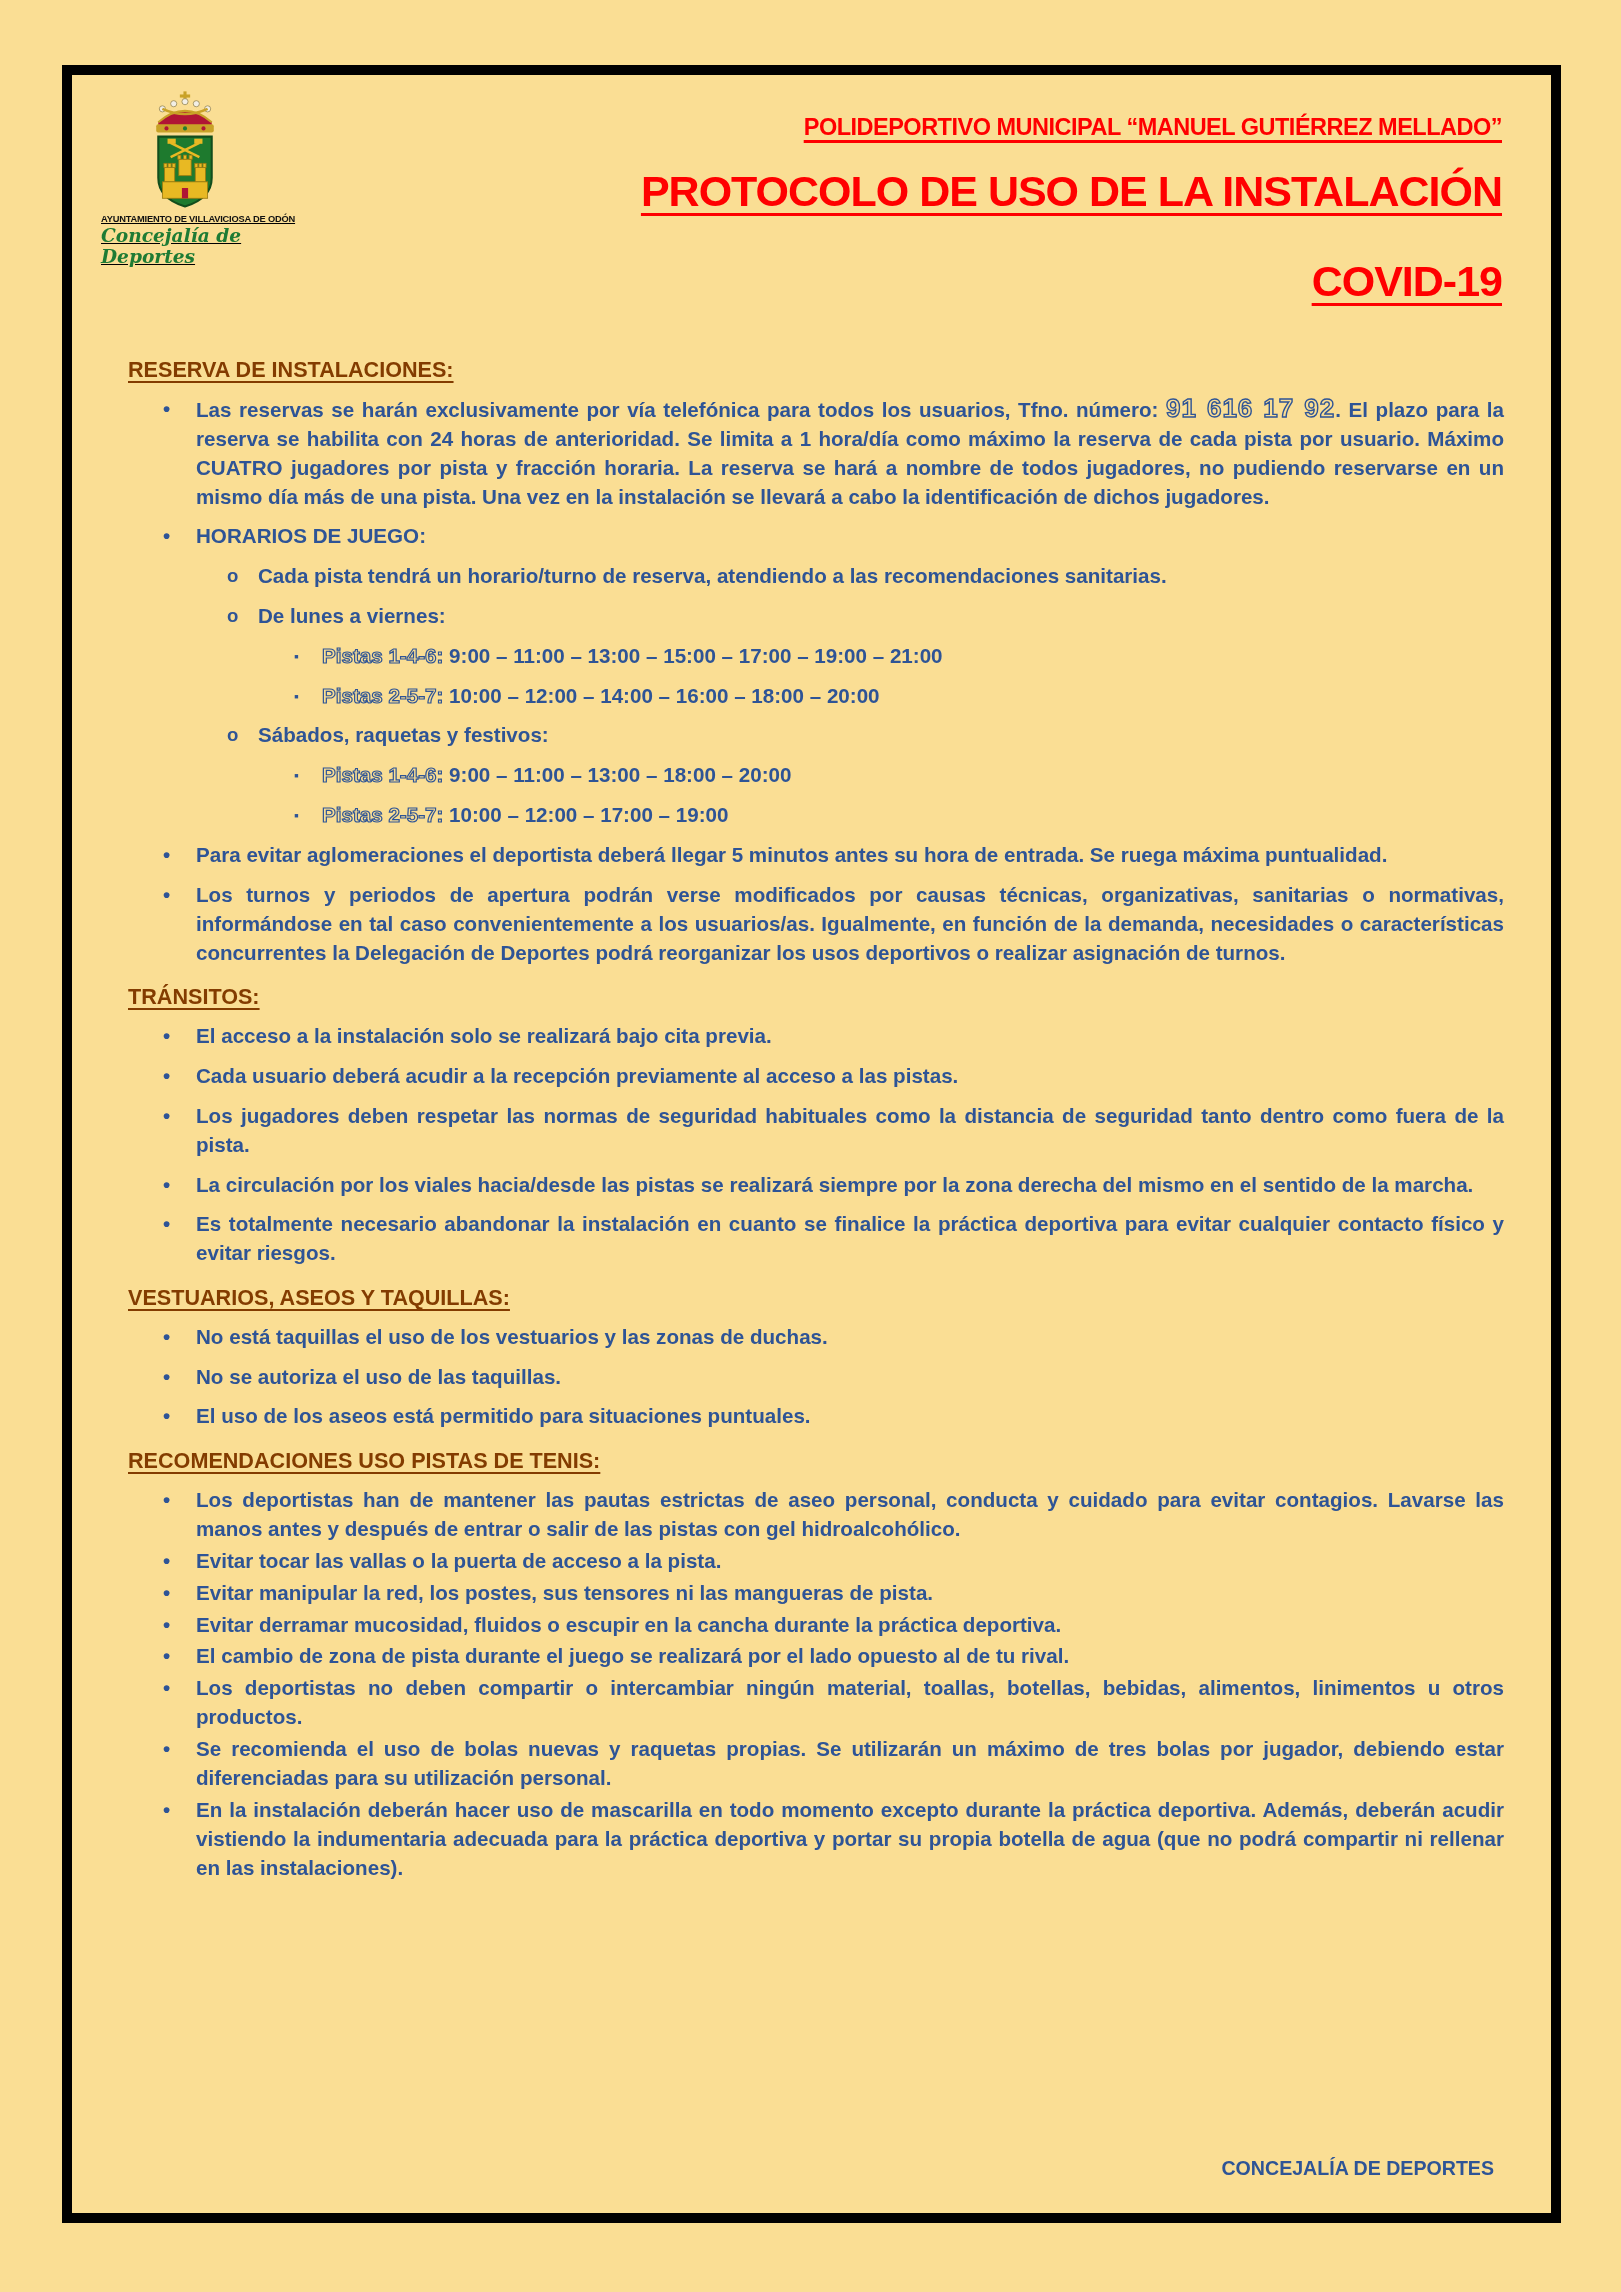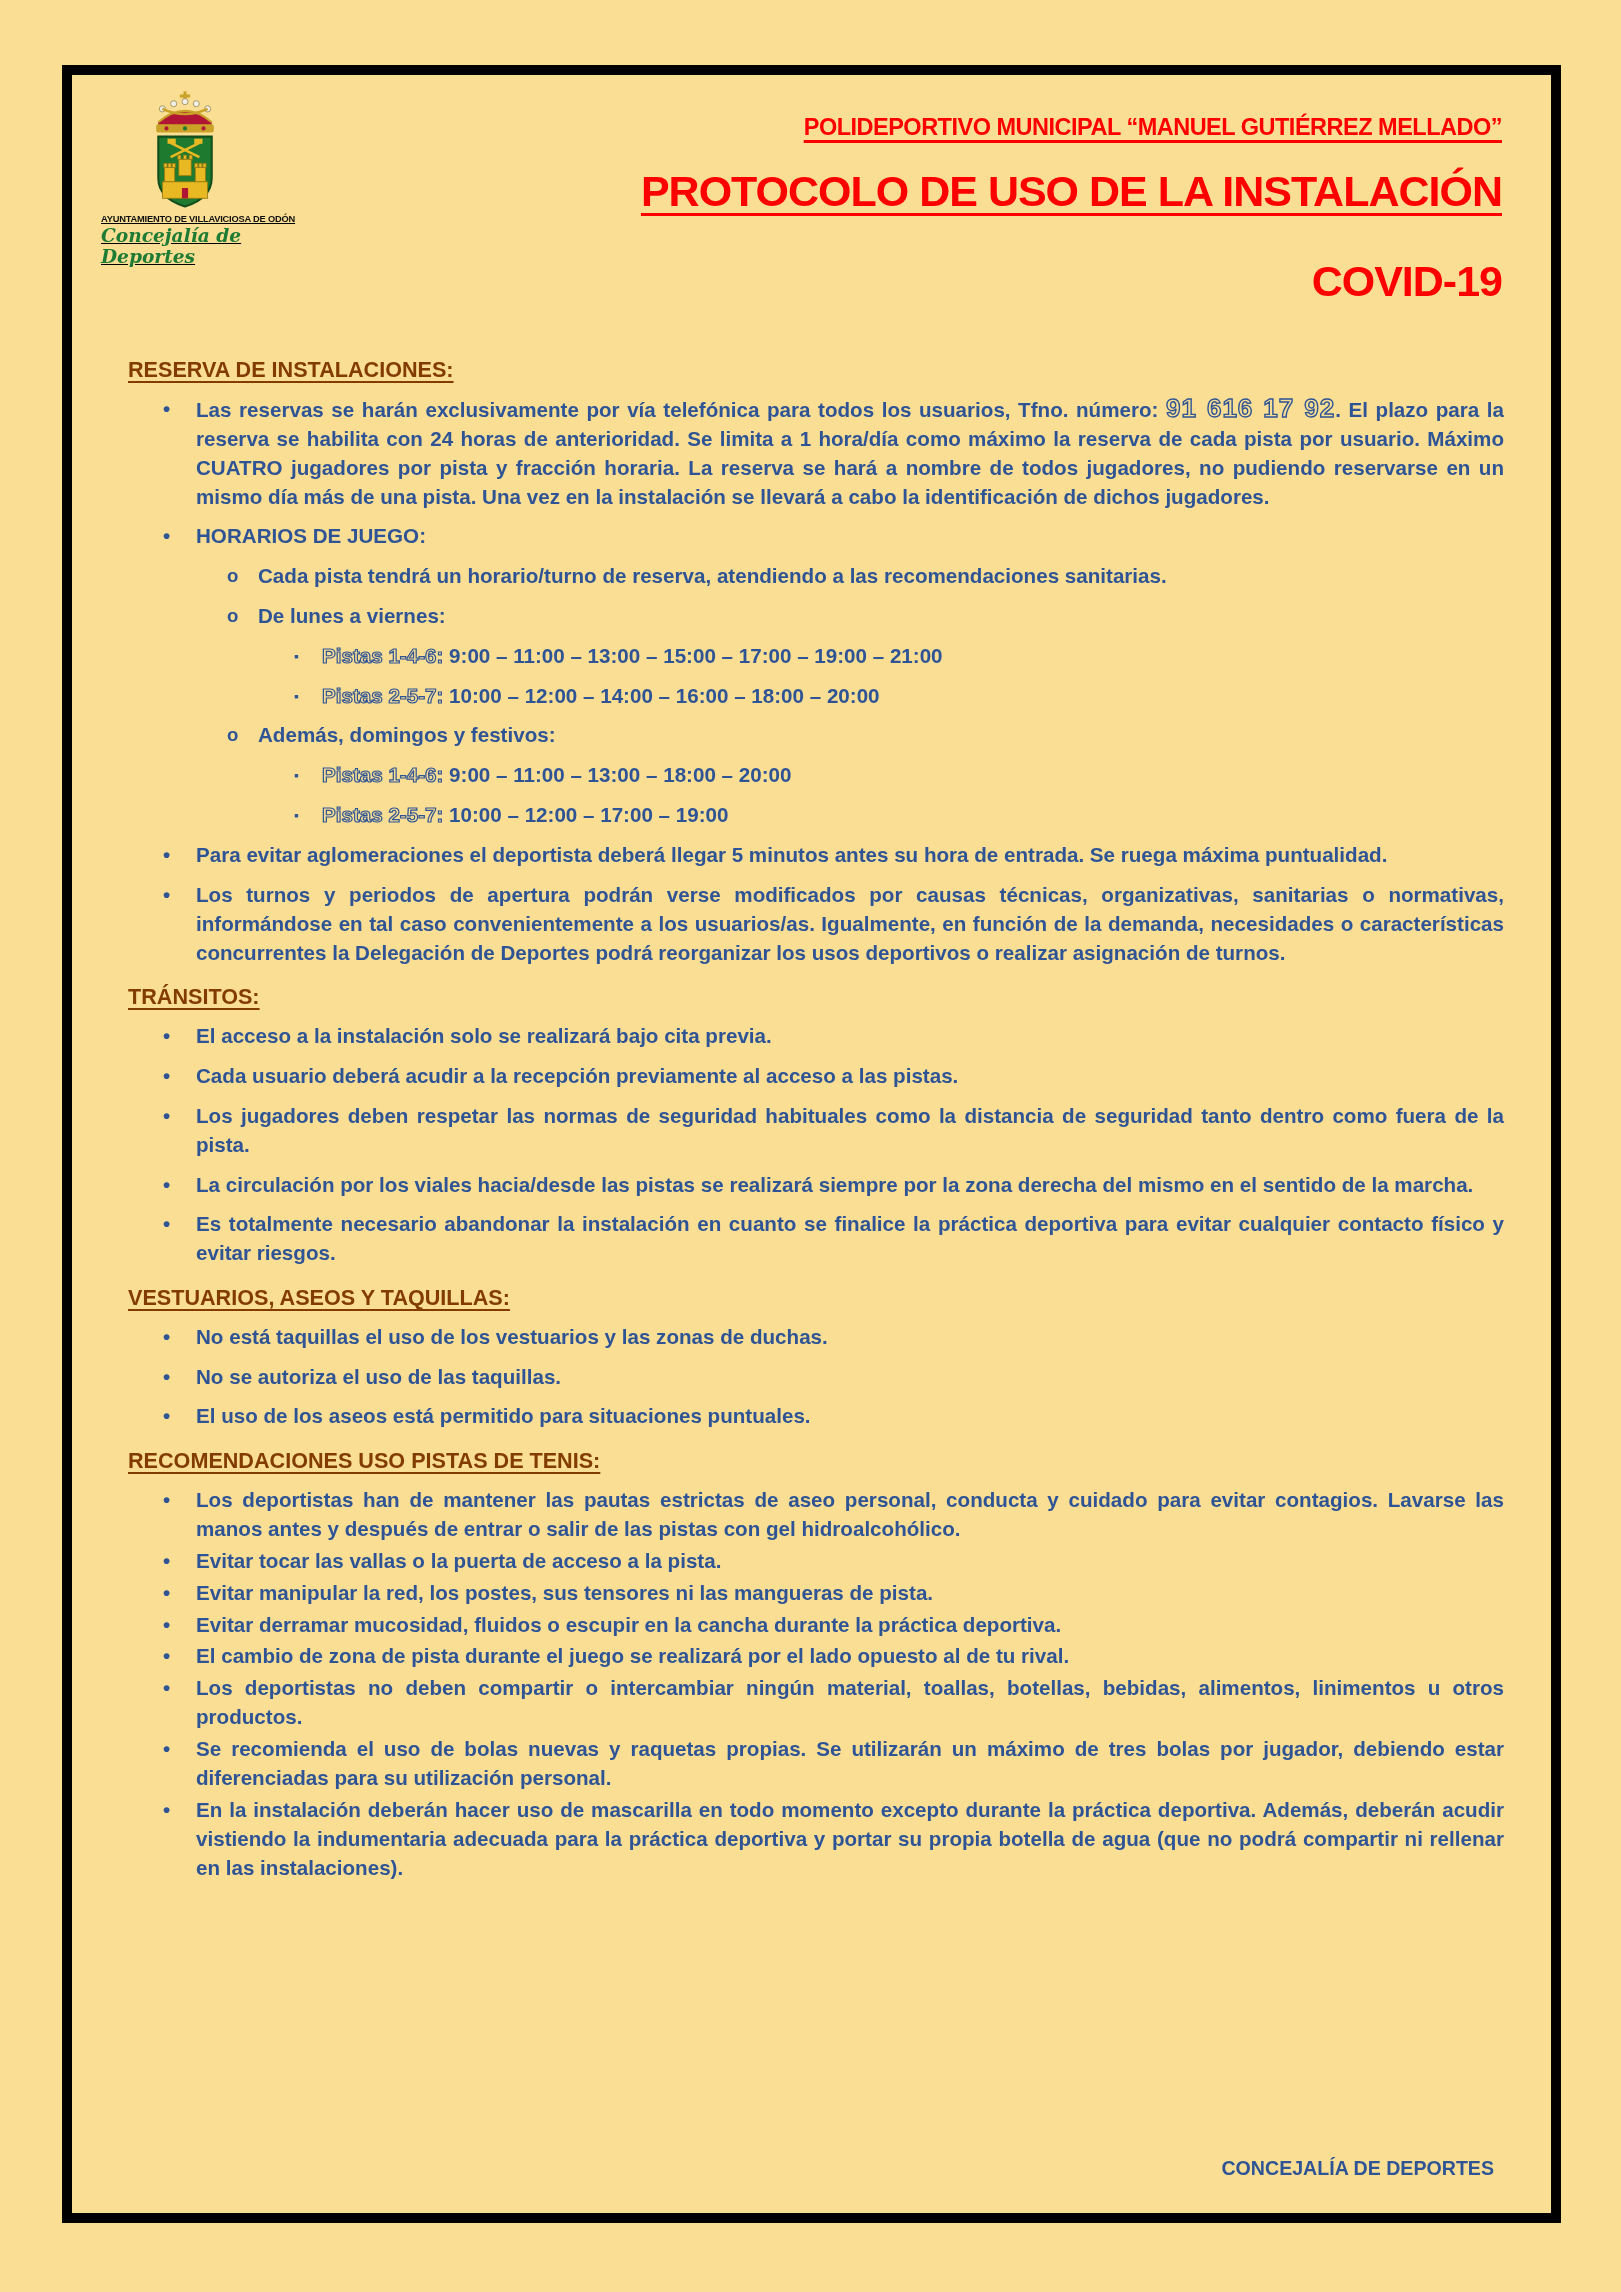--- a/index.html
+++ b/index.html
@@ -26,21 +26,21 @@
   .logo{position:absolute; left:29px; top:15.7px; width:167px; text-align:left;text-decoration:underline;}
   .logo svg{display:block; margin:0 auto;}
   .logo-org{font-size:9.3px; letter-spacing:-0.2px; color:#111; margin-top:2.9px; white-space:nowrap;}
   .logo-dept{font-family:"DejaVu Serif", serif; font-style:italic; font-size:18.6px; color:var(--green); margin-top:1px;}
   .titles{position:absolute; left:255px; right:49px; top:0; text-align:right; color:var(--red);}
   .t1{margin-top:39px; font-size:23.5px; letter-spacing:-0.5px;
       text-decoration:underline; text-decoration-thickness:2.5px; text-underline-offset:4.9px;}
   .t2{margin-top:25.5px; font-size:43px; letter-spacing:-1px;
       text-decoration:underline; text-decoration-thickness:2.9px; text-underline-offset:6.9px;}
   .t3{margin-top:41px; font-size:43px; letter-spacing:-1px;
-      text-decoration-thickness:2.9px; text-underline-offset:6.9px;}
+      text-decoration:underline; text-decoration-thickness:2.9px; text-underline-offset:6.9px;}
   
   .content{padding:0 47px 0 56px; font-size:20.6px; line-height:29px; color:var(--blue);}
   .section-heading{
     color:var(--brown); font-size:21.6px; margin:15.7px 0 9.8px 0;
     text-decoration:underline; text-decoration-thickness:2px; text-underline-offset:3.9px;
   }
   .content .section-heading:first-child{margin-top:3.9px;}
   .item{position:relative; margin-bottom:10.8px;}
   .item.tight{margin-bottom:2.9px;}
   .item .txt{display:block;}
@@ -138,21 +138,21 @@
       <div class="item l3">
         <span class="marker">▪</span>
         <span class="txt"><span class="outline">Pistas 1-4-6:</span><span>  9:00 – 11:00 – 13:00 – 15:00 – 17:00 – 19:00 – 21:00</span></span>
       </div>
       <div class="item l3">
         <span class="marker">▪</span>
         <span class="txt"><span class="outline">Pistas 2-5-7:</span><span> 10:00 – 12:00 – 14:00 – 16:00 – 18:00 – 20:00</span></span>
       </div>
       <div class="item l2">
         <span class="marker">o</span>
-        <span class="txt"><span>Además, domingos y festivos:</span></span>
+        <span class="txt"><span>Sábados, raquetas y festivos:</span></span>
       </div>
       <div class="item l3">
         <span class="marker">▪</span>
         <span class="txt"><span class="outline">Pistas 1-4-6:</span><span>  9:00 – 11:00 – 13:00 – 18:00 – 20:00</span></span>
       </div>
       <div class="item l3">
         <span class="marker">▪</span>
         <span class="txt"><span class="outline">Pistas 2-5-7:</span><span> 10:00 – 12:00 – 17:00 – 19:00</span></span>
       </div>
       <div class="item l1">

